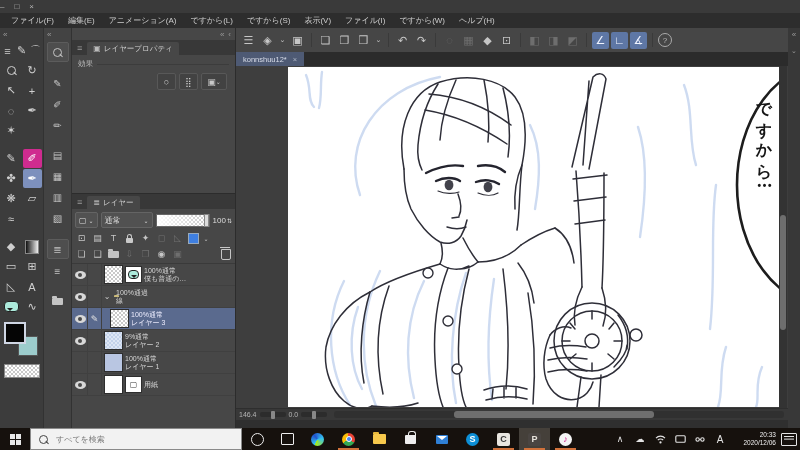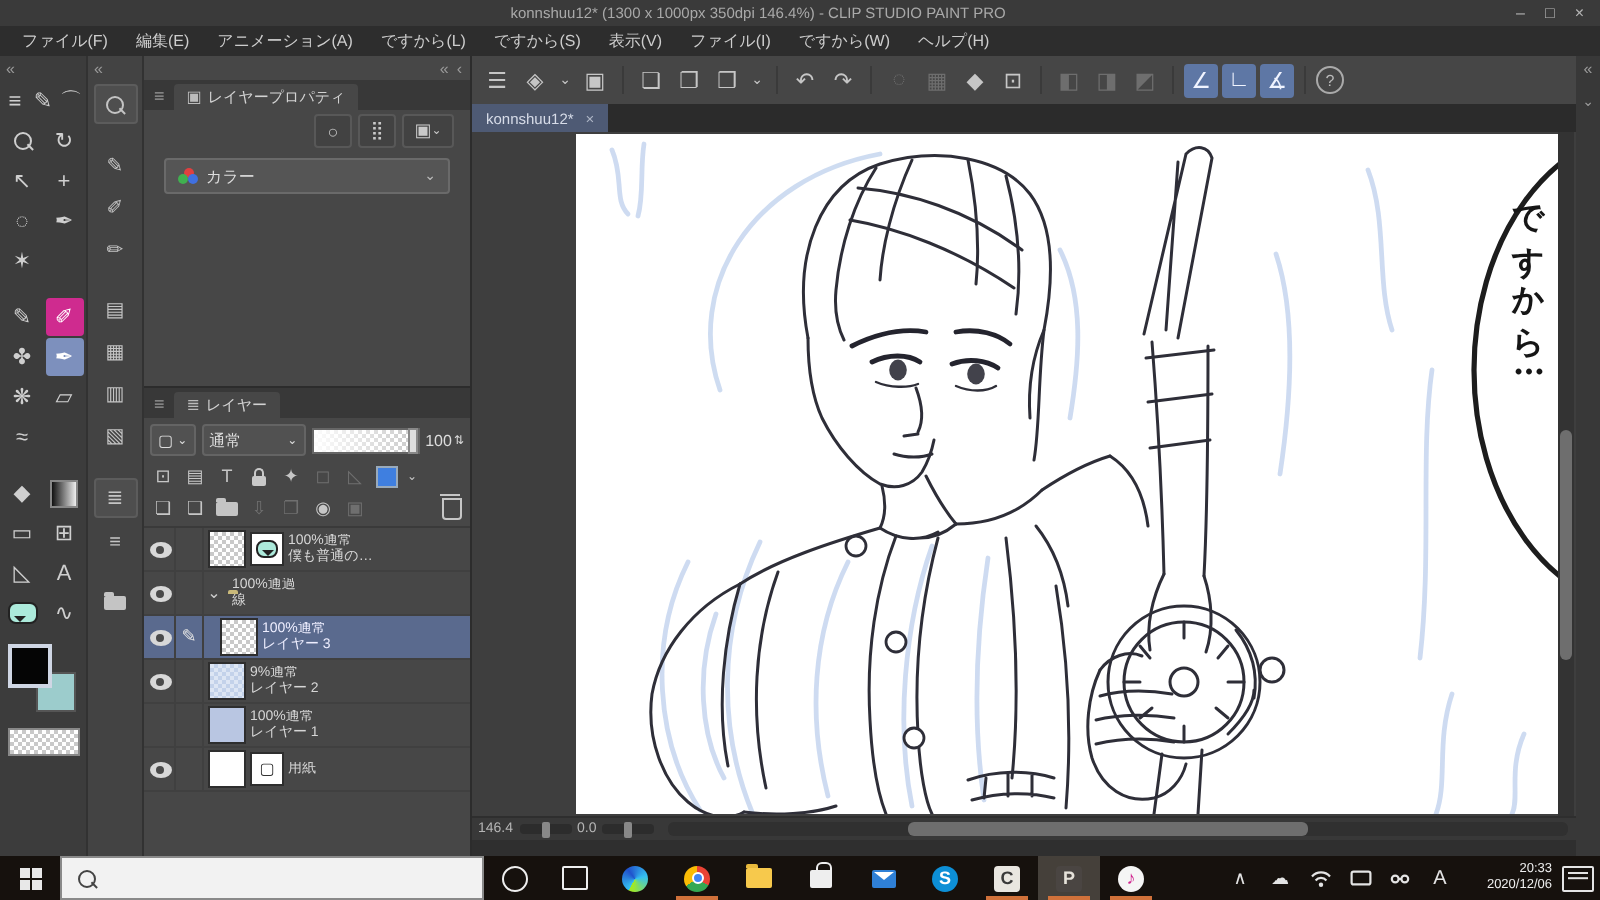--- a/index.html
+++ b/index.html
@@ -145,21 +145,20 @@
   .clock{width:46px;display:flex;flex-direction:column;align-items:flex-end;justify-content:center;color:#eee;font-size:6.5px;line-height:8px;padding-right:2px}
   .notif{width:14px;height:11px;border:1.2px solid #e4e4e4;border-radius:1px;position:relative}
   .notif::after{content:"";position:absolute;left:2px;top:2px;right:2px;height:1.2px;background:#e4e4e4;box-shadow:0 2.6px 0 #e4e4e4}
 </style>
 </head>
 <body>
 
 <div id="app">
 
   <div class="abs titlebar">
-    <span class="title">konnshuu12* (1300 x 1000px 350dpi 146.4%) - CLIP STUDIO PAINT PRO</span>
     <span class="winbtns">
       <span>–</span>
       <span>□</span>
       <span>×</span>
     </span>
   </div>
 
   <div class="abs menubar">
     <span>ファイル(F)</span>
     <span>編集(E)</span>
@@ -308,37 +307,30 @@
     </div>
 
     <div style="height:153px;border-bottom:1px solid #2c2c2c">
       <div class="ptabbar">
         <span class="pmenu">≡</span>
         <span class="ptab">
           <span class="pticon">▣</span>
           <span>レイヤープロパティ</span>
         </span>
       </div>
+      <div class="plabel">
+          <span>効果</span>
+        </div>
       <div class="fxrow">
         <span class="fxbtn">○</span>
         <span class="fxbtn">⣿</span>
         <span class="fxbtn" style="width:24px">
           <span>▣</span>
           <span style="font-size:6px">⌄</span>
         </span>
-      </div>
-      <div class="ddl">
-        <span class="tridot">
-            <i></i>
-            <i></i>
-            <i></i>
-          </span>
-        <span>カラー</span>
-        <span class="spacer"></span>
-        <span style="font-size:7px;color:#bbb">⌄</span>
       </div>
     </div>
 
     <div>
       <div class="ptabbar">
         <span class="pmenu">≡</span>
         <span class="ptab">
           <span class="pticon">≣</span>
           <span>レイヤー</span>
         </span>
@@ -594,20 +586,21 @@
     <span class="tbtn">
         <span class="winlogo">
           <i></i>
           <i></i>
           <i></i>
           <i></i>
         </span>
       </span>
     <span class="searchbox">
       <span class="loupe"></span>
+      <input readonly="" placeholder="すべてを検索" style="">
     </span>
     <span class="tbtn">
         <span class="circ cortana"></span>
       </span>
     <span class="tbtn">
         <span class="taskview"></span>
       </span>
     <span class="tbtn app">
         <span class="circ edge"></span>
       </span>

